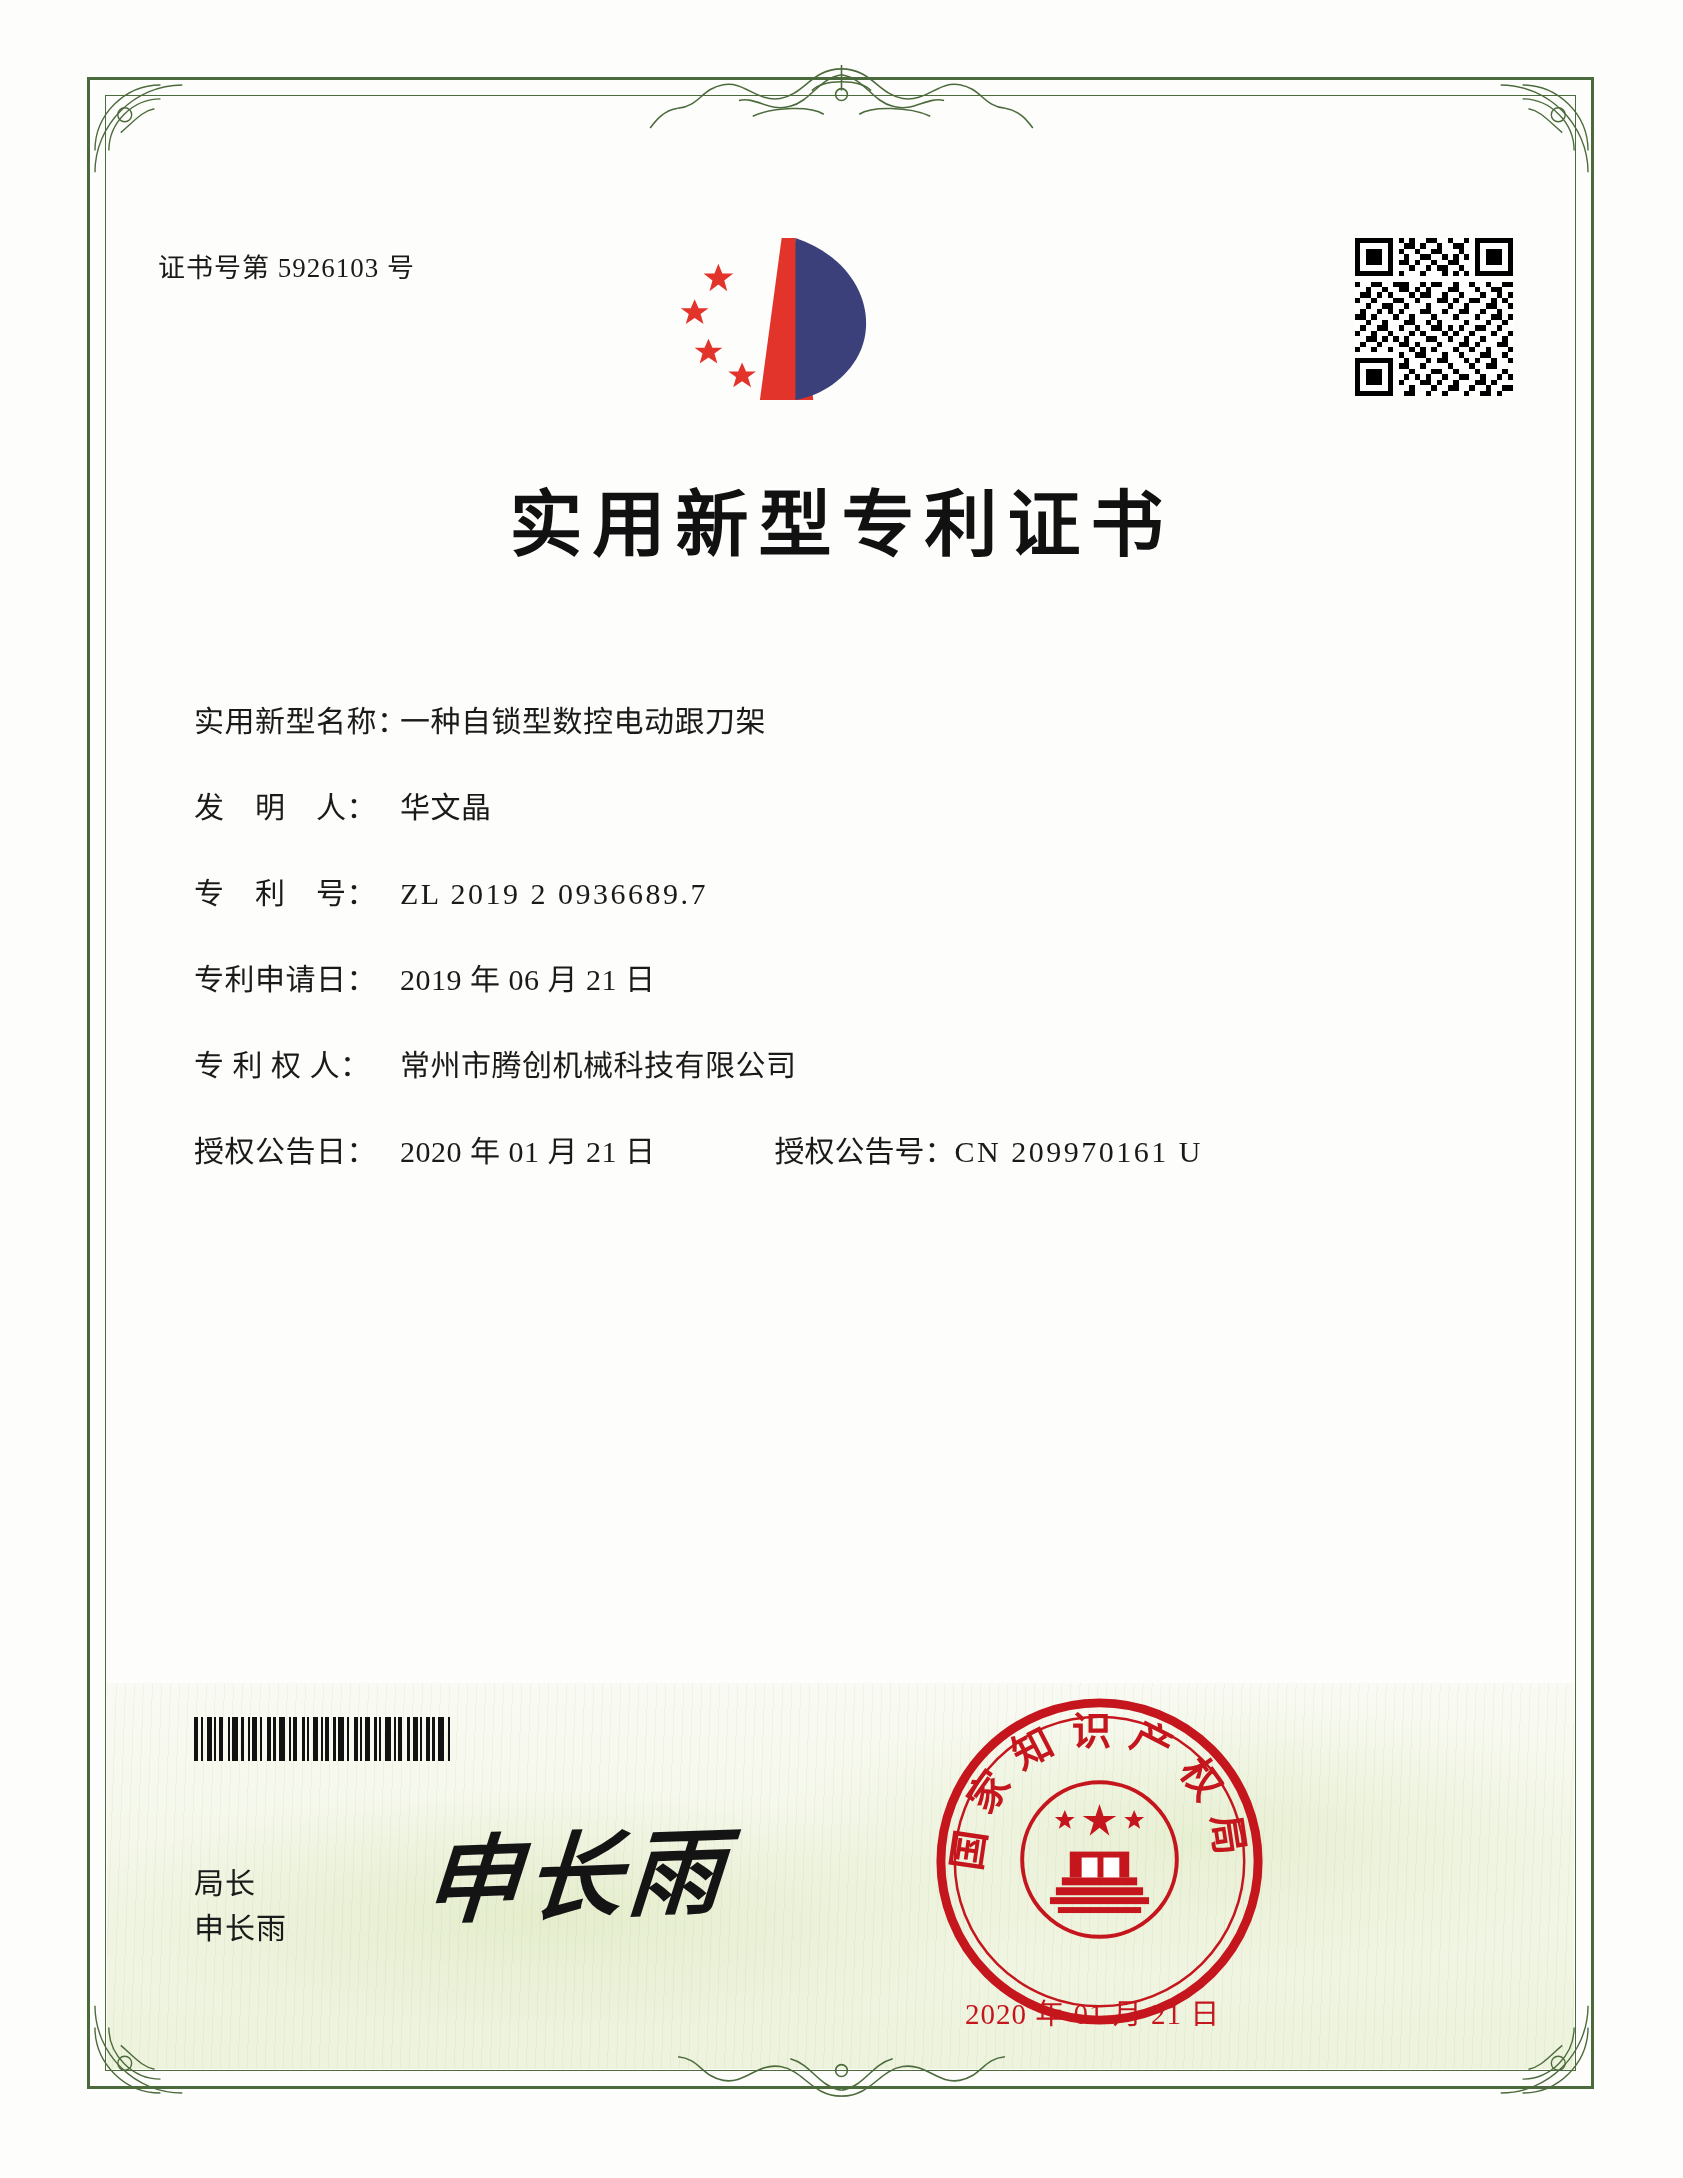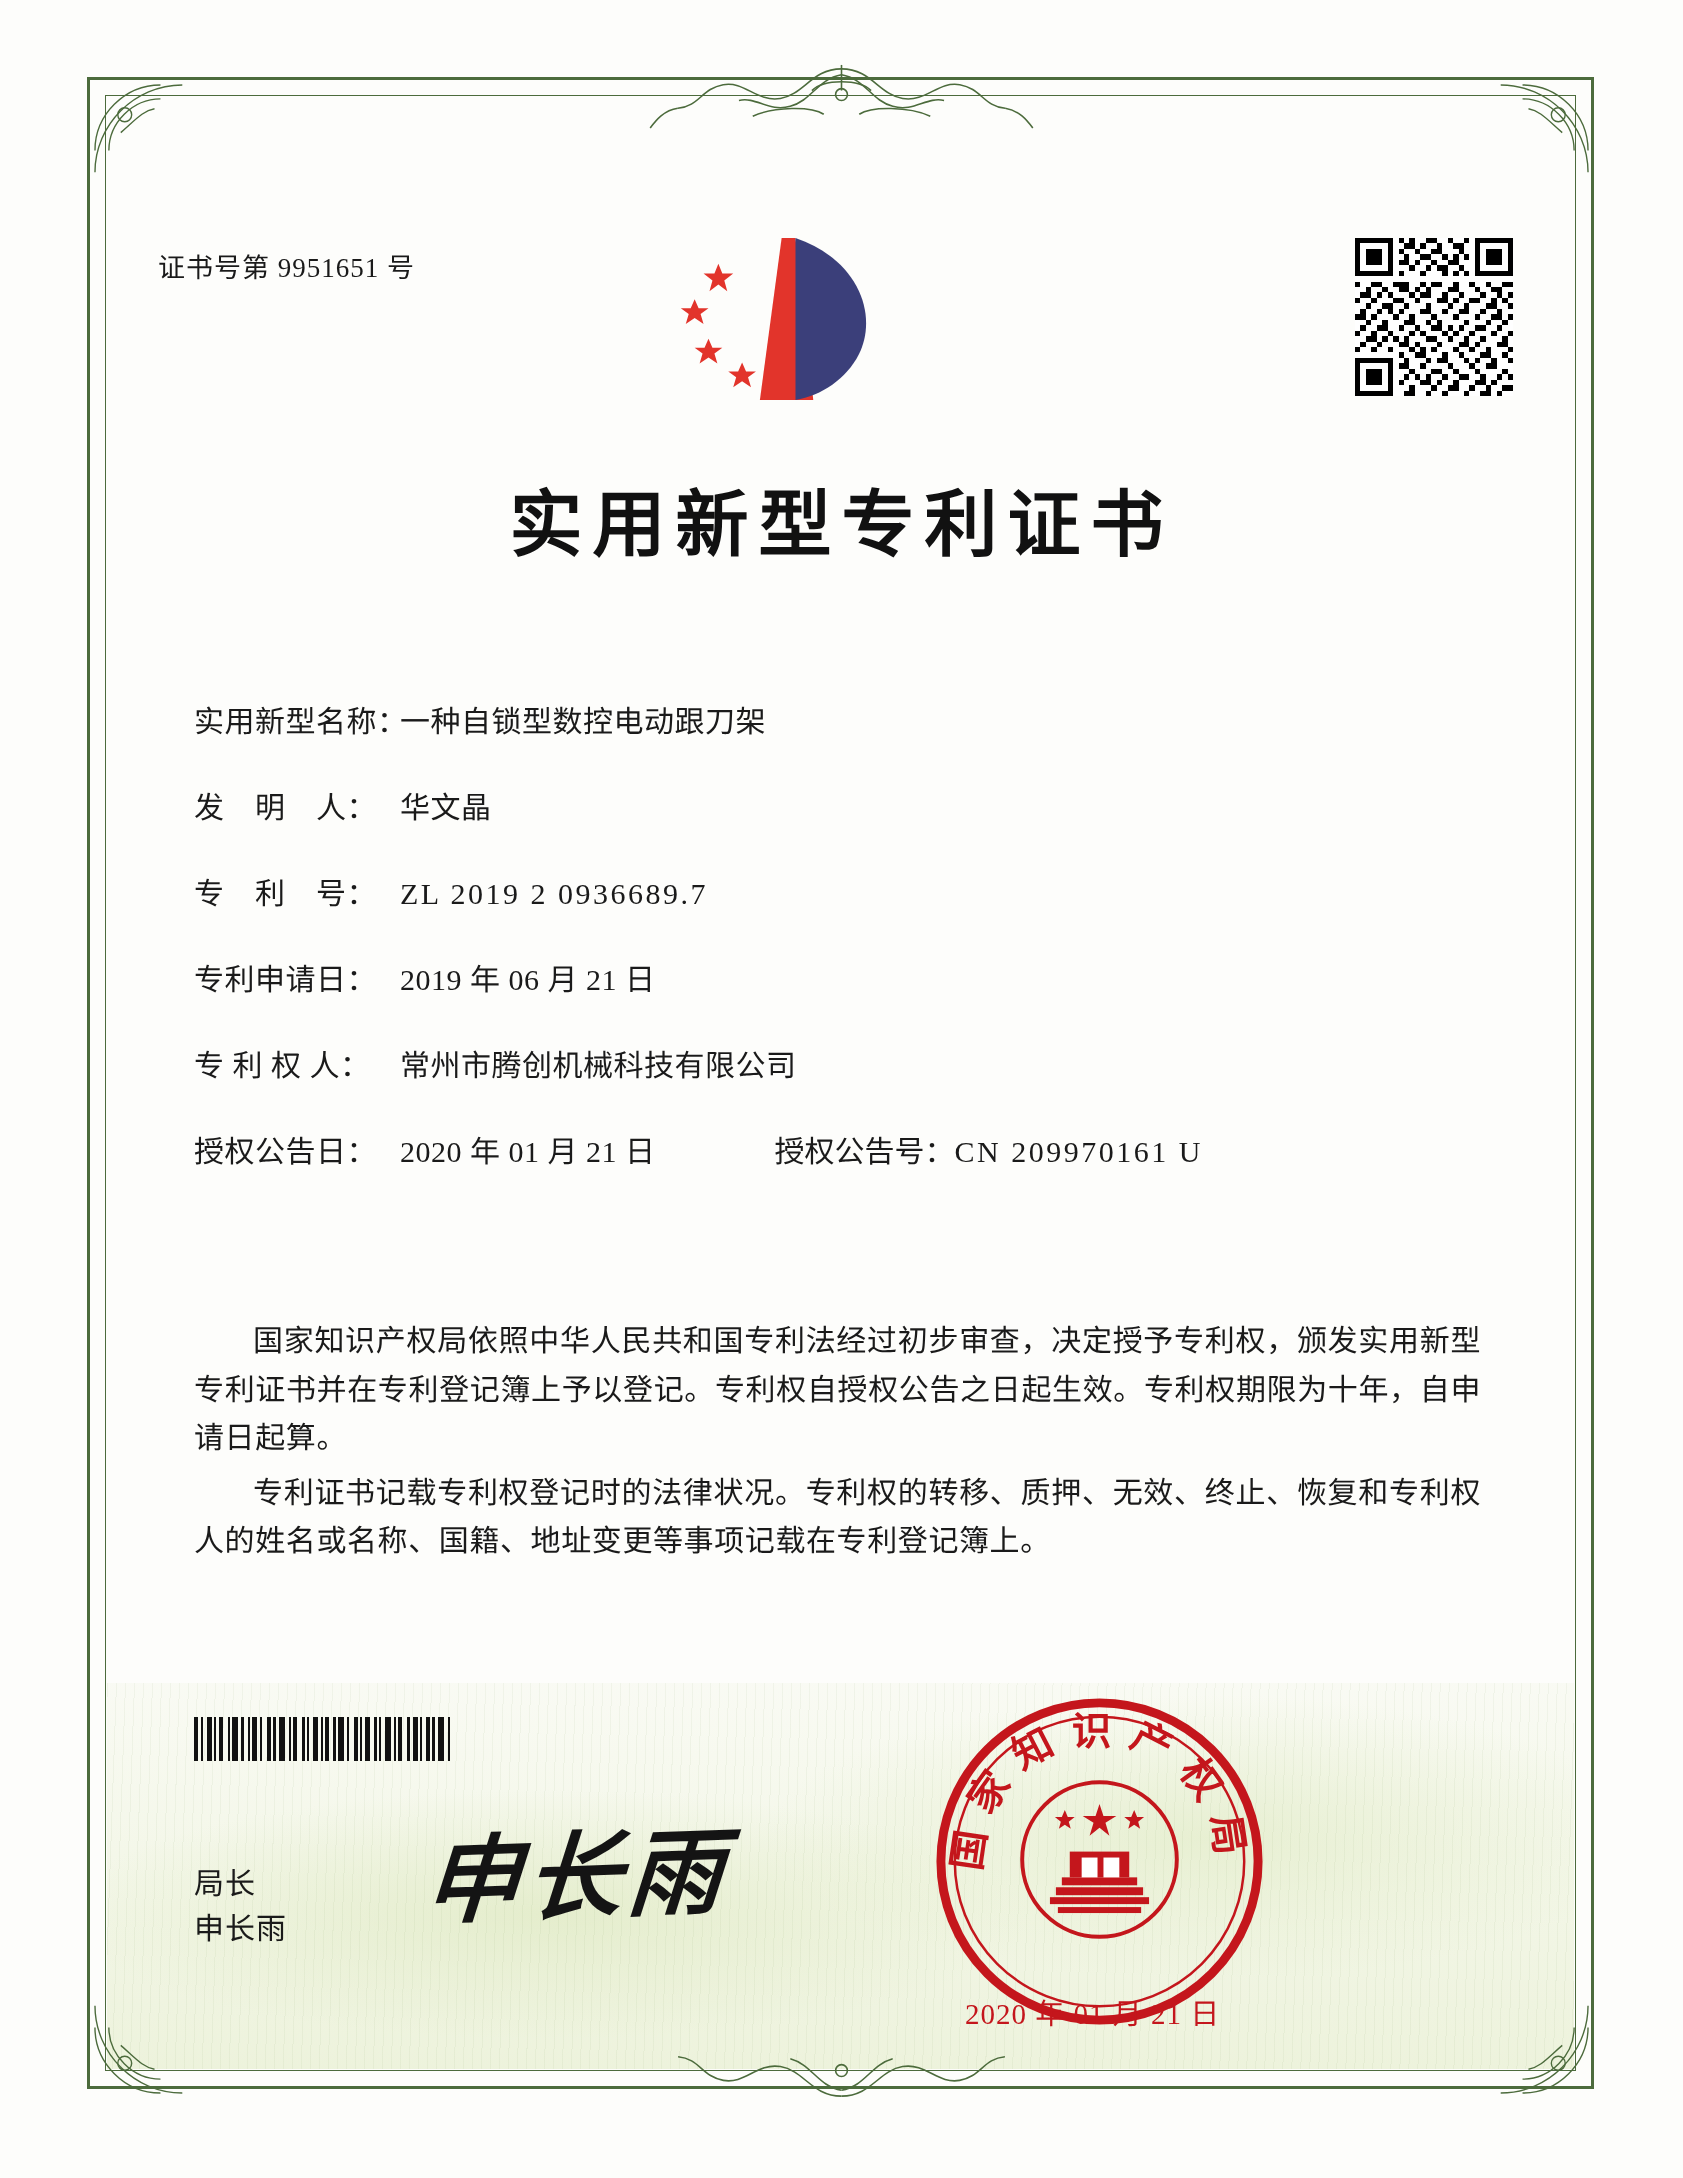--- a/index.html
+++ b/index.html
@@ -288,21 +288,21 @@
       <g fill="none" stroke="#4c6b3c" stroke-width="1.4" transform="translate(130,130) scale(-1,-1)">
         <path d="M4 70 C4 34 34 4 70 4"></path>
         <path d="M4 92 C4 44 44 4 92 4"></path>
         <path d="M18 70 C18 42 42 18 70 18"></path>
         <circle cx="34" cy="34" r="7"></circle>
         <path d="M30 52 C44 40 52 30 64 28"></path>
       </g>
     </svg>
   </div>
 
-  <div class="cert-no">证书号第 9951651 号</div>
+  <div class="cert-no">证书号第 5926103 号</div>
 
   <div class="emblem">
     <svg width="257" height="178" viewBox="0 0 260 180">
       <path d="M118 8 L132 8 L150 172 L96 172 Z" fill="#e2342b"></path>
       <path d="M132 8 C196 30 216 86 196 126 C184 150 158 168 132 172 Z" fill="#3b3f7a"></path>
       <g fill="#e2342b">
         <polygon points="54,34 58,44 69,44 60,51 63,62 54,55 45,62 48,51 39,44 50,44"></polygon>
         <polygon points="30,70 34,79 44,79 36,85 39,95 30,89 21,95 24,85 16,79 26,79"></polygon>
         <polygon points="44,110 48,119 58,119 50,125 53,135 44,129 35,135 38,125 30,119 40,119"></polygon>
         <polygon points="78,134 82,143 92,143 84,149 87,159 78,153 69,159 72,149 64,143 74,143"></polygon>
@@ -557,24 +557,20 @@
 
     <div class="field-row split">
       <span class="field-label">授权公告日：</span>
       <span class="field-value">2020 年 01 月 21 日</span>
       <span class="second-label">授权公告号：</span>
       <span class="field-value mono">CN 209970161 U</span>
     </div>
 
   </div>
 
-  <div class="paragraphs">
-    <p>国家知识产权局依照中华人民共和国专利法经过初步审查，决定授予专利权，颁发实用新型专利证书并在专利登记簿上予以登记。专利权自授权公告之日起生效。专利权期限为十年，自申请日起算。</p>
-    <p>专利证书记载专利权登记时的法律状况。专利权的转移、质押、无效、终止、恢复和专利权人的姓名或名称、国籍、地址变更等事项记载在专利登记簿上。</p>
-  </div>
 
   <div class="barcode">
     <i style="width:4px"></i>
       <i style="width:3px;background:transparent"></i>
     <i style="width:2px"></i>
       <i style="width:4px;background:transparent"></i>
     <i style="width:5px"></i>
       <i style="width:2px;background:transparent"></i>
     <i style="width:2px"></i>
       <i style="width:3px;background:transparent"></i>

